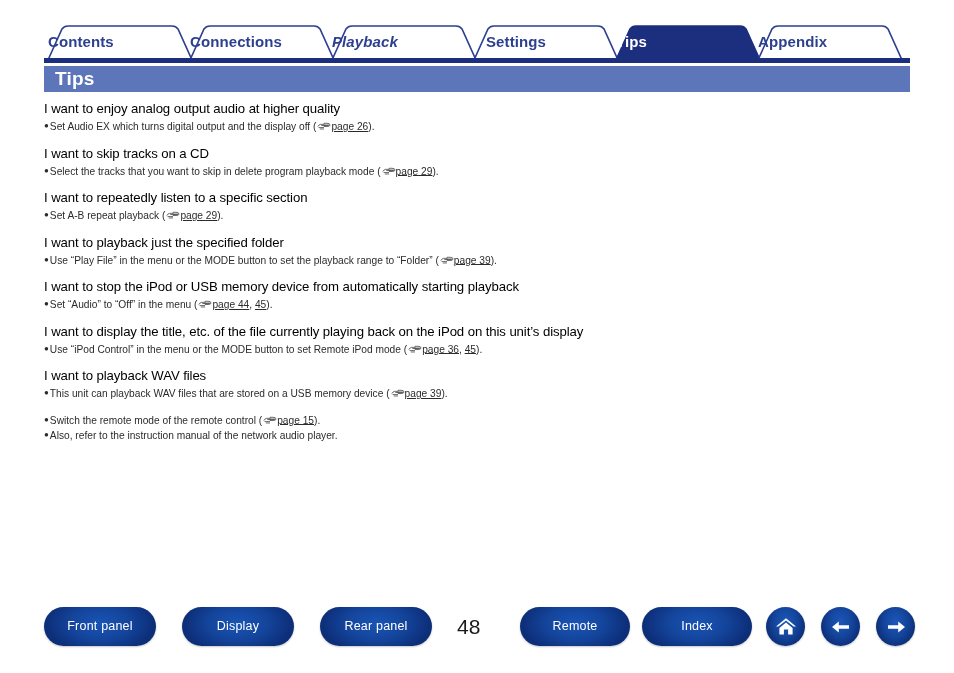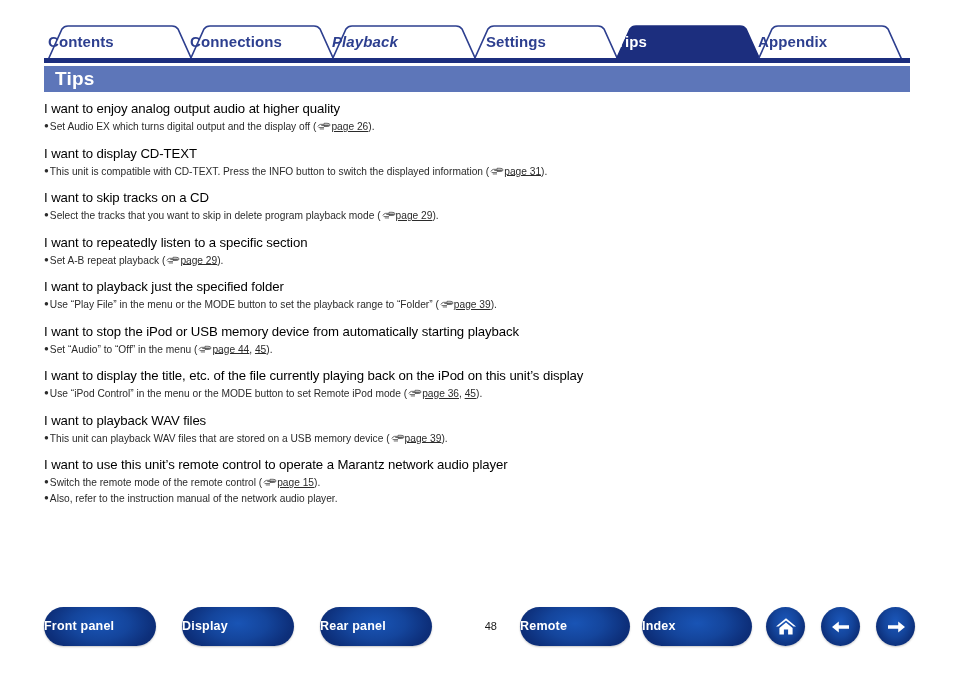--- a/index.html
+++ b/index.html
@@ -130,21 +130,22 @@
   .pill {
     position: absolute;
     top: 0;
     height: 39px;
     border-radius: 20px;
     background:
       radial-gradient(ellipse 68% 110% at 50% 42%, #1954b5 0%, #14459c 38%, #0d2f7a 70%, #0a2568 100%);
     box-shadow: 0 1px 2px rgba(0,0,0,0.22);
     color: #ffffff;
     font-size: 12.5px;
-    font-weight: bold;
+    font-weight: normal;
+    text-align: center;
     line-height: 39px;
     white-space: nowrap;
     letter-spacing: 0.2px;
   }
   .circle-btn {
     position: absolute;
     top: 0;
     width: 39px;
     height: 39px;
     border-radius: 50%;
@@ -153,23 +154,23 @@
     box-shadow: 0 1px 2px rgba(0,0,0,0.22);
     display: flex;
     align-items: center;
     justify-content: center;
   }
   .page-number {
     position: absolute;
     top: 0;
     height: 39px;
     line-height: 39px;
-    font-size: 11px;
+    font-size: 21px;
     color: #1a1a1a;
-    text-align: right;
+    text-align: left;
     width: 40px;
   }
 </style>
 </head>
 <body>
 
 <div class="tabbar">
   <svg width="954" height="36" viewBox="0 0 954 36">
 
     <path d="M48 36 L62 5 Q64 2 68 2 L172 2 Q176 2 178 5 L192 36 Z" fill="#ffffff" stroke="#2d3f8f" stroke-width="1.6"></path>
@@ -201,27 +202,20 @@
 
 <div class="content" id="tips-container">
     <div class="tip-block">
       <div class="tip-heading">I want to enjoy analog output audio at higher quality</div>
       <div class="tip-bullet"><span class="bullet-dot">●</span><span>Set Audio EX which turns digital output and the display off (</span><svg class="hand-icon" viewBox="0 0 26 16">
           <path d="M1.5 8.2 Q3.2 4.6 6.6 4.0 L13.2 4.0 L13.2 2.0 L18.6 2.0 Q24.2 2.0 24.2 5.2 Q24.2 8.0 18.6 8.0 L13.2 8.0 L13.2 6.2 L8.0 6.2 M3.0 10.0 L13.0 10.0 M5.2 12.6 L13.0 12.6" fill="none" stroke="#2b2b2b" stroke-width="1.3"></path>
           <path d="M13.0 4.6 L22.0 4.6 L22.0 6.6 L13.0 6.6 Z" fill="#2b2b2b"></path>
         </svg><span class="pagelink">page 26</span><span>).</span></div>
     </div>
     <div class="tip-block">
-      <div class="tip-heading">I want to display CD-TEXT</div>
-      <div class="tip-bullet"><span class="bullet-dot">●</span><span>This unit is compatible with CD-TEXT. Press the INFO button to switch the displayed information (</span><svg class="hand-icon" viewBox="0 0 26 16">
-          <path d="M1.5 8.2 Q3.2 4.6 6.6 4.0 L13.2 4.0 L13.2 2.0 L18.6 2.0 Q24.2 2.0 24.2 5.2 Q24.2 8.0 18.6 8.0 L13.2 8.0 L13.2 6.2 L8.0 6.2 M3.0 10.0 L13.0 10.0 M5.2 12.6 L13.0 12.6" fill="none" stroke="#2b2b2b" stroke-width="1.3"></path>
-          <path d="M13.0 4.6 L22.0 4.6 L22.0 6.6 L13.0 6.6 Z" fill="#2b2b2b"></path>
-        </svg><span class="pagelink">page 31</span><span>).</span></div>
-    </div>
-    <div class="tip-block">
       <div class="tip-heading">I want to skip tracks on a CD</div>
       <div class="tip-bullet"><span class="bullet-dot">●</span><span>Select the tracks that you want to skip in delete program playback mode (</span><svg class="hand-icon" viewBox="0 0 26 16">
           <path d="M1.5 8.2 Q3.2 4.6 6.6 4.0 L13.2 4.0 L13.2 2.0 L18.6 2.0 Q24.2 2.0 24.2 5.2 Q24.2 8.0 18.6 8.0 L13.2 8.0 L13.2 6.2 L8.0 6.2 M3.0 10.0 L13.0 10.0 M5.2 12.6 L13.0 12.6" fill="none" stroke="#2b2b2b" stroke-width="1.3"></path>
           <path d="M13.0 4.6 L22.0 4.6 L22.0 6.6 L13.0 6.6 Z" fill="#2b2b2b"></path>
         </svg><span class="pagelink">page 29</span><span>).</span></div>
     </div>
     <div class="tip-block">
       <div class="tip-heading">I want to repeatedly listen to a specific section</div>
       <div class="tip-bullet"><span class="bullet-dot">●</span><span>Set A-B repeat playback (</span><svg class="hand-icon" viewBox="0 0 26 16">
           <path d="M1.5 8.2 Q3.2 4.6 6.6 4.0 L13.2 4.0 L13.2 2.0 L18.6 2.0 Q24.2 2.0 24.2 5.2 Q24.2 8.0 18.6 8.0 L13.2 8.0 L13.2 6.2 L8.0 6.2 M3.0 10.0 L13.0 10.0 M5.2 12.6 L13.0 12.6" fill="none" stroke="#2b2b2b" stroke-width="1.3"></path>
@@ -250,21 +244,20 @@
         </svg><span class="pagelink">page 36</span><span>, </span><span class="pagelink">45</span><span>).</span></div>
     </div>
     <div class="tip-block">
       <div class="tip-heading">I want to playback WAV files</div>
       <div class="tip-bullet"><span class="bullet-dot">●</span><span>This unit can playback WAV files that are stored on a USB memory device (</span><svg class="hand-icon" viewBox="0 0 26 16">
           <path d="M1.5 8.2 Q3.2 4.6 6.6 4.0 L13.2 4.0 L13.2 2.0 L18.6 2.0 Q24.2 2.0 24.2 5.2 Q24.2 8.0 18.6 8.0 L13.2 8.0 L13.2 6.2 L8.0 6.2 M3.0 10.0 L13.0 10.0 M5.2 12.6 L13.0 12.6" fill="none" stroke="#2b2b2b" stroke-width="1.3"></path>
           <path d="M13.0 4.6 L22.0 4.6 L22.0 6.6 L13.0 6.6 Z" fill="#2b2b2b"></path>
         </svg><span class="pagelink">page 39</span><span>).</span></div>
     </div>
     <div class="tip-block">
-      <div class="tip-heading">I want to use this unit’s remote control to operate a Marantz network audio player</div>
       <div class="tip-bullet"><span class="bullet-dot">●</span><span>Switch the remote mode of the remote control (</span><svg class="hand-icon" viewBox="0 0 26 16">
           <path d="M1.5 8.2 Q3.2 4.6 6.6 4.0 L13.2 4.0 L13.2 2.0 L18.6 2.0 Q24.2 2.0 24.2 5.2 Q24.2 8.0 18.6 8.0 L13.2 8.0 L13.2 6.2 L8.0 6.2 M3.0 10.0 L13.0 10.0 M5.2 12.6 L13.0 12.6" fill="none" stroke="#2b2b2b" stroke-width="1.3"></path>
           <path d="M13.0 4.6 L22.0 4.6 L22.0 6.6 L13.0 6.6 Z" fill="#2b2b2b"></path>
         </svg><span class="pagelink">page 15</span><span>).</span></div>
       <div class="tip-bullet"><span class="bullet-dot">●</span><span>Also, refer to the instruction manual of the network audio player.</span></div>
     </div>
   </div>
 
 <div class="footer">
   <div class="pill" style="left:44px;  width:112px;">Front panel</div>

